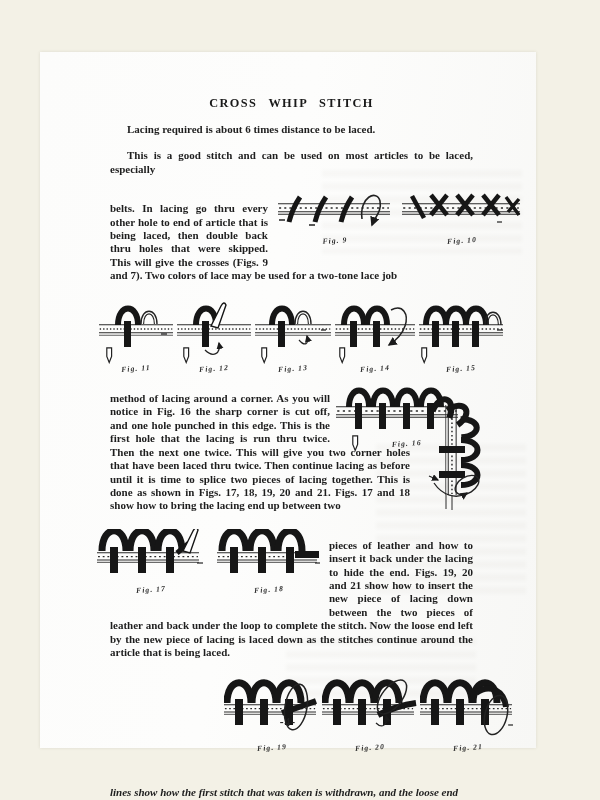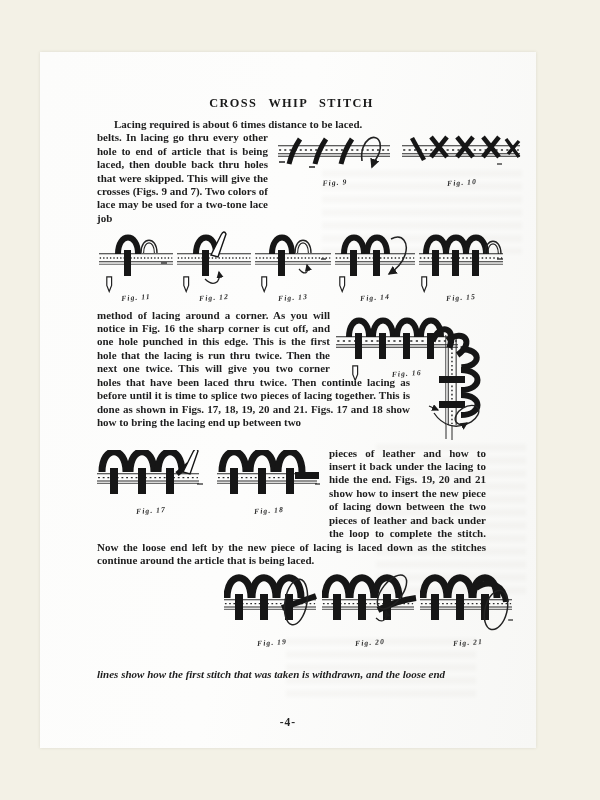--- a/index.html
+++ b/index.html
@@ -16,21 +16,21 @@
   .content{
     position:absolute;left:57px;right:50px;top:44px;bottom:26px;
     color:#1e1e1e;font-weight:bold;font-size:11px;line-height:13.4px;
   }
   h1,h2{
     margin:0;text-align:center;font-size:12.3px;font-weight:bold;color:#1a1a1a;
     letter-spacing:1.4px;word-spacing:7px;line-height:14px;
   }
   h1{margin-bottom:8px;}
   h2{margin:10px 0 8px;clear:both;}
-  p{margin:0;}
+  p{margin:13px;}
   .indent{text-indent:17px;}
   .just{text-align:justify;}
   .wrapblock{display:flow-root;}
   .figlbl{
     font-style:italic;font-size:7.5px;letter-spacing:1.1px;color:#2c2c2c;
     text-align:center;transform:rotate(-4deg);margin-top:-2px;white-space:nowrap;
   }
   .svglbl{
     font-family:"Liberation Serif",serif;font-style:italic;font-weight:bold;
     font-size:7.5px;letter-spacing:1.1px;fill:#2c2c2c;
@@ -104,20 +104,21 @@
 
 <div class="page">
   <div class="ghost g1"></div>
   <div class="ghost g2"></div>
   <div class="ghost g3"></div>
 
   <div class="content">
 
     <h1>CROSS WHIP STITCH</h1>
     <p class="indent">Lacing required is about 6 times distance to be laced.</p>
+    <p class="indent just">This is a good stitch and can be used on most articles to be laced, especially</p>
 
     <div class="wrapblock">
       <div class="whipfigs">
         <div class="figbox">
           <svg width="118" height="44" viewBox="0 0 118 44">
             <use href="#s-strip" x="2" y="10" width="112" height="13"></use>
             <path d="M24,5 C18,14 15,22 13,30" fill="none" stroke="#161616" stroke-width="5"></path>
             <path d="M50,5 C44,14 41,22 39,30" fill="none" stroke="#161616" stroke-width="5"></path>
             <path d="M76,5 C70,14 67,22 65,30" fill="none" stroke="#161616" stroke-width="5"></path>
             <path d="M86,27 C83,5 101,-3 104,9 C106,19 99,25 96,33" fill="none" stroke="#222" stroke-width="1.6" marker-end="url(#ah)"></path>

